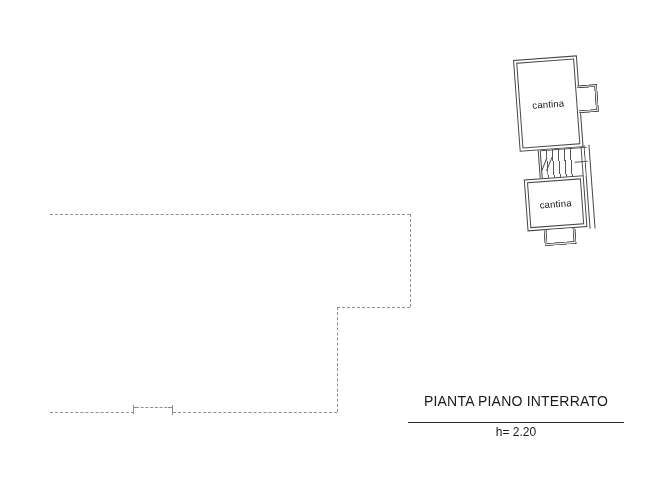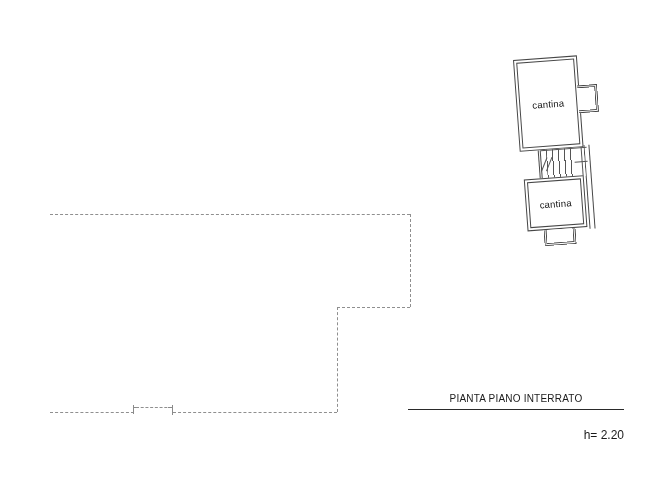--- a/index.html
+++ b/index.html
@@ -44,23 +44,23 @@
     background:repeating-linear-gradient(90deg,#555 0,#555 1px,transparent 1px,transparent 6px);}
   .stair-mid-line{position:absolute;left:33px;top:14px;width:13px;height:1px;background:#555;}
   .stair-vline{position:absolute;left:40px;top:0;width:1px;height:29px;background:#555;}
   .stair-topline{position:absolute;left:0;top:0;width:46px;height:1px;background:#555;}
   .break-slash{position:absolute;width:1px;height:15px;background:#555;}
   .slash-1{left:2px;top:7px;transform:rotate(26deg);}
   .slash-2{left:7px;top:7px;transform:rotate(26deg);}
 
   
   .caption{position:absolute;left:408px;top:393px;width:216px;text-align:center;color:#1a1a1a;}
-  .caption-title{font-size:10px;letter-spacing:0.2px;padding-bottom:5px;
+  .caption-title{font-size:14px;letter-spacing:0.2px;padding-bottom:13px;
     border-bottom:1px solid #2a2a2a;white-space:nowrap;}
-  .caption-sub{font-size:12px;margin-top:18px;text-align:right;}
+  .caption-sub{font-size:12px;margin-top:2px;}
 </style>
 </head>
 <body>
 
 <div class="canvas">
 
   <div class="dash-h seg-top"></div>
   <div class="dash-v seg-right"></div>
   <div class="dash-h seg-midh"></div>
   <div class="dash-v seg-midv"></div>

